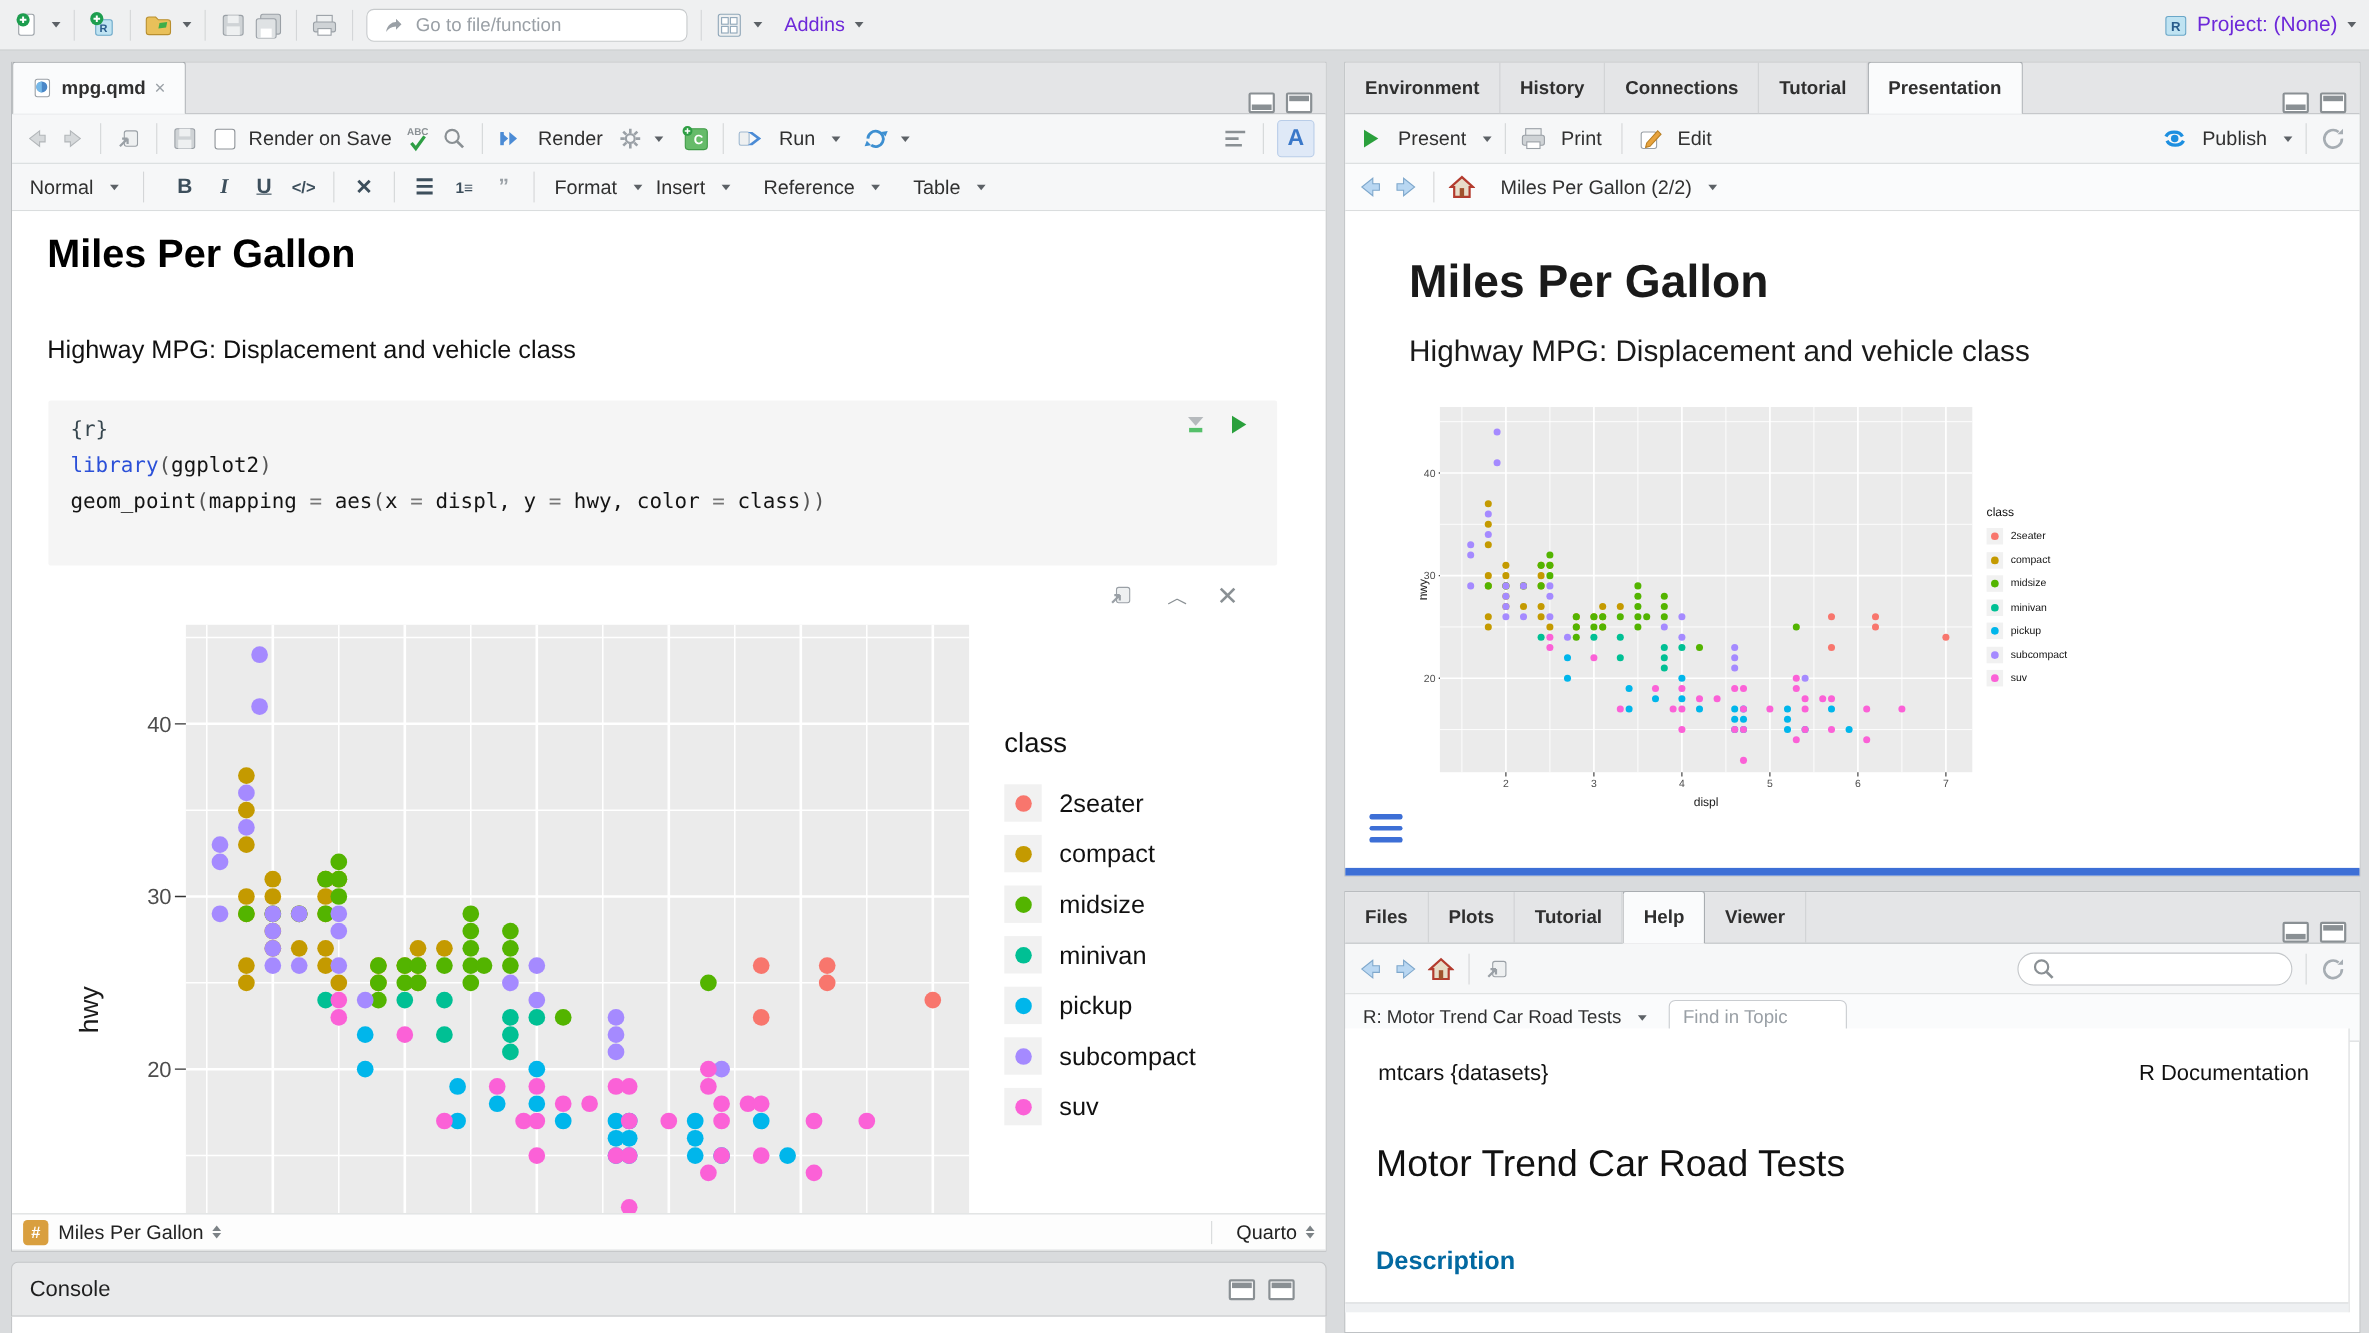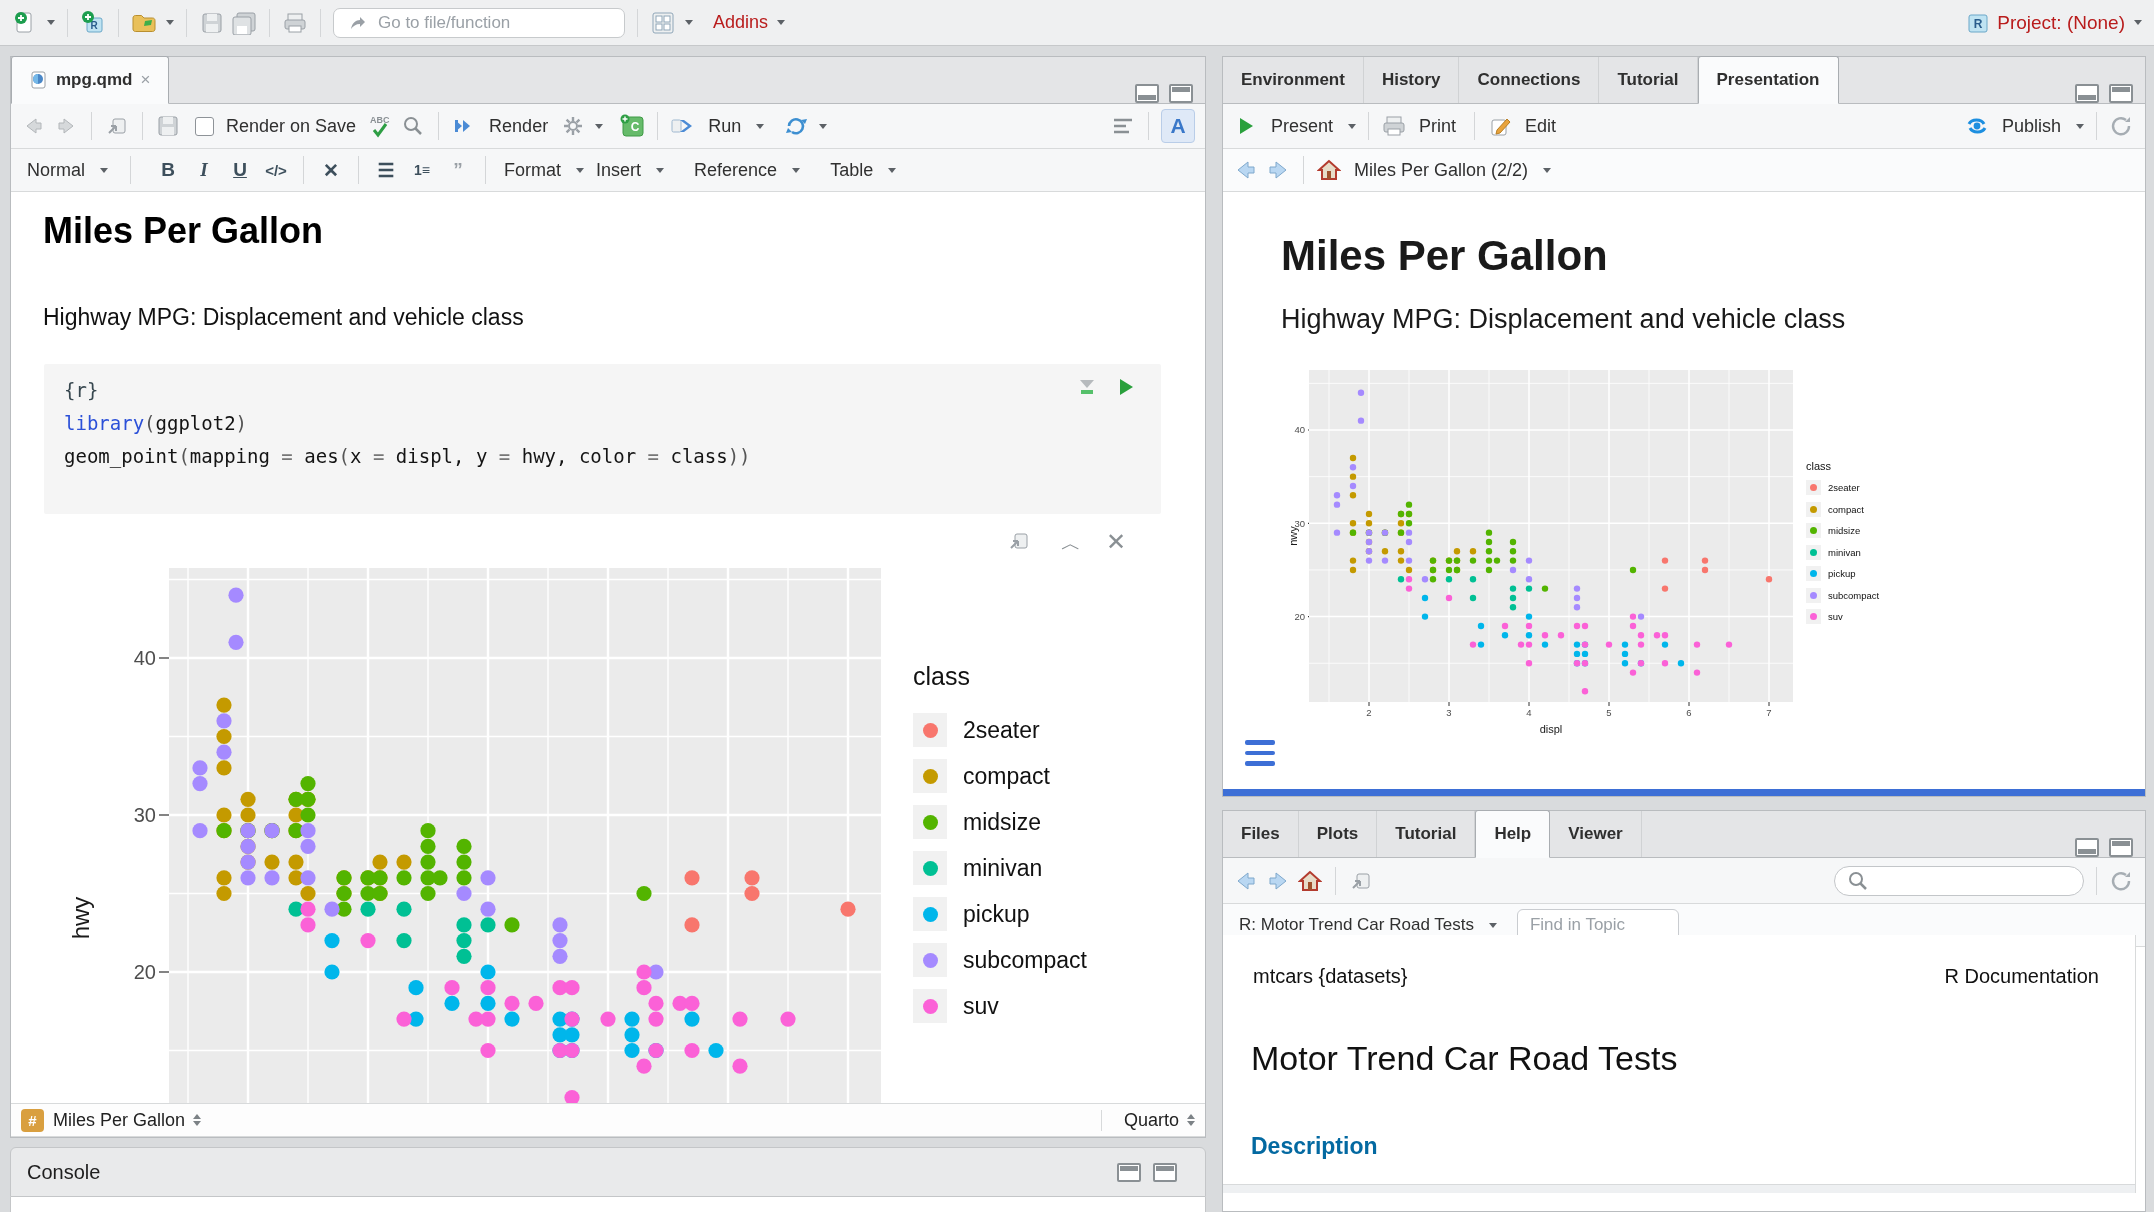--- a/index.html
+++ b/index.html
@@ -10,21 +10,21 @@
   #top-toolbar{left:0;top:0;width:2154px;height:46px;background:#eff0f1;border-bottom:1px solid #c6c8ca;
                display:flex;align-items:center;padding:0 12px;box-sizing:border-box;gap:6px;}
   .tb-sep{width:1px;height:28px;background:#d4d6d8;margin:0 6px;}
   .ic{display:inline-flex;align-items:center;justify-content:center;width:26px;height:26px;}
   .ic svg{display:block;}
   .caret{width:0;height:0;border-left:4.5px solid transparent;border-right:4.5px solid transparent;
          border-top:5px solid #5c6166;display:inline-block;margin-left:3px;}
   .goto-box{width:292px;height:30px;background:#fff;border:1px solid #c7cacc;border-radius:7px;
             display:flex;align-items:center;padding:0 10px;gap:8px;box-sizing:border-box;}
   .placeholder{color:#9aa0a6;font-size:17px;}
-  .tb-label{font-size:18px;color:#b91c1c;}
+  .tb-label{font-size:18px;color:#6d28d9;}
   .spacer{flex:1;}
   
   .pane{background:#fff;border:1px solid #b9bcbf;box-sizing:border-box;}
   .tabstrip{background:#e4e5e7;border-bottom:1px solid #b9bcbf;display:flex;align-items:flex-end;height:47px;box-sizing:border-box;}
   .tab{height:46px;display:flex;align-items:center;padding:0 18px;font-size:17px;font-weight:bold;color:#2f2f2f;
        border-right:1px solid #d0d2d4;cursor:default;gap:8px;}
   .tab.active{background:#fafbfc;border:1px solid #a9adb1;border-bottom:1px solid #fafbfc;margin-bottom:-1px;border-radius:3px 3px 0 0;}
   .minmax{margin-left:auto;display:flex;gap:10px;padding:0 12px;align-items:center;}
   .mm{width:20px;height:15px;border:2px solid #8a9094;border-radius:2px;position:relative;background:#fff;}
   .mm.min:after{content:"";position:absolute;left:1px;right:1px;bottom:1px;height:5px;background:#8a9094;}
@@ -639,21 +639,21 @@
           <path d="M10 3l10 8-10 8v-5H4V8h6z" fill="#b9d7f2" stroke="#7fa8cc"></path>
         </svg>
       </span>
     <span class="tb-sep"></span>
     <span class="ic">
         <svg width="24" height="22" viewBox="0 0 24 22">
           <path d="M12 2L2 11h3v9h14v-9h3z" fill="#e7dcc8" stroke="#b33b2e" stroke-width="2"></path>
           <rect x="10" y="12" width="4" height="8" fill="#a0522d"></rect>
         </svg>
       </span>
-    <span class="btn" style="margin-left:0;">Miles Per Gallon (2/2)</span>
+    <span class="btn" style="margin-left:10px;">Miles Per Gallon (2/2)</span>
     <span class="caret"></span>
   </div>
   <div class="abs" style="left:0;top:135px;width:922px;height:598px;background:#fff;overflow:hidden;">
     <div id="slide-title" class="abs" style="left:58px;top:40px;">Miles Per Gallon</div>
     <div id="slide-subtitle" class="abs" style="left:58px;top:112px;">Highway MPG: Displacement and vehicle class</div>
     <svg id="mini-plot" class="abs" style="left:68px;top:170px;" width="560" height="374">
         <defs>
           <clipPath id="mini-plot-clip">
             <rect x="18" y="8" width="484" height="332"></rect>
           </clipPath>

